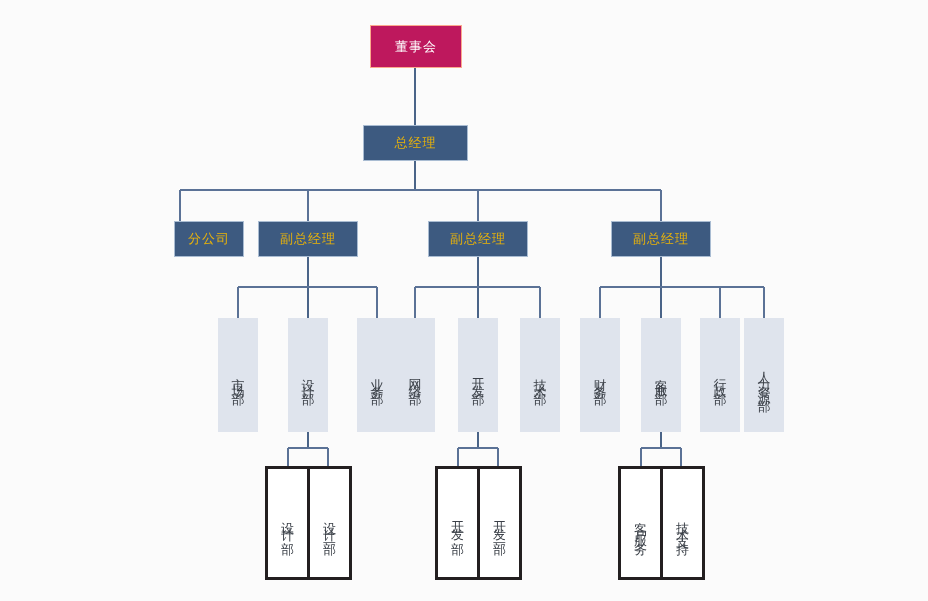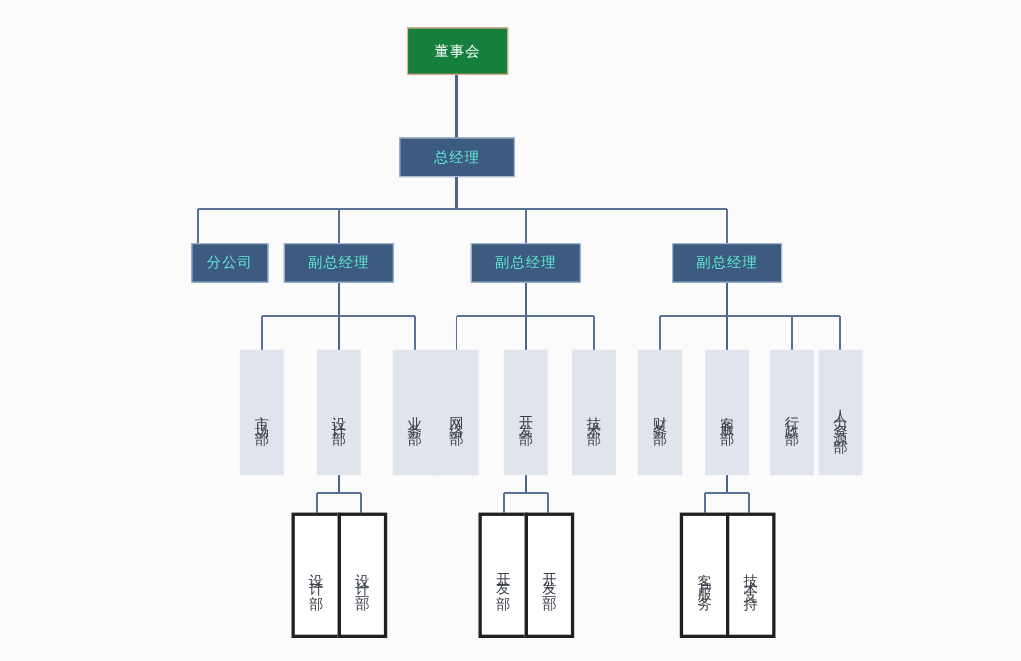--- a/index.html
+++ b/index.html
@@ -30,31 +30,31 @@
     position: absolute;
     box-sizing: border-box;
     display: flex;
     align-items: center;
     justify-content: center;
     text-align: center;
     z-index: 2;
   }
   
   .node.board {
-    background: #15803d;
+    background: #be185d;
     border: 1px solid #fbaa8d;
     color: #ffffff;
     font-size: 13px;
     letter-spacing: 1px;
   }
   
   .node.mgr {
     background: #3d5a80;
     border: 1px solid #a9bcd2;
-    color: #5eead4;
+    color: #eab308;
     font-size: 13px;
     letter-spacing: 1px;
   }
   
   .node.dept {
     background: #dfe4ed;
     border: none;
     color: #3b4048;
     font-size: 13px;
     writing-mode: vertical-rl;

